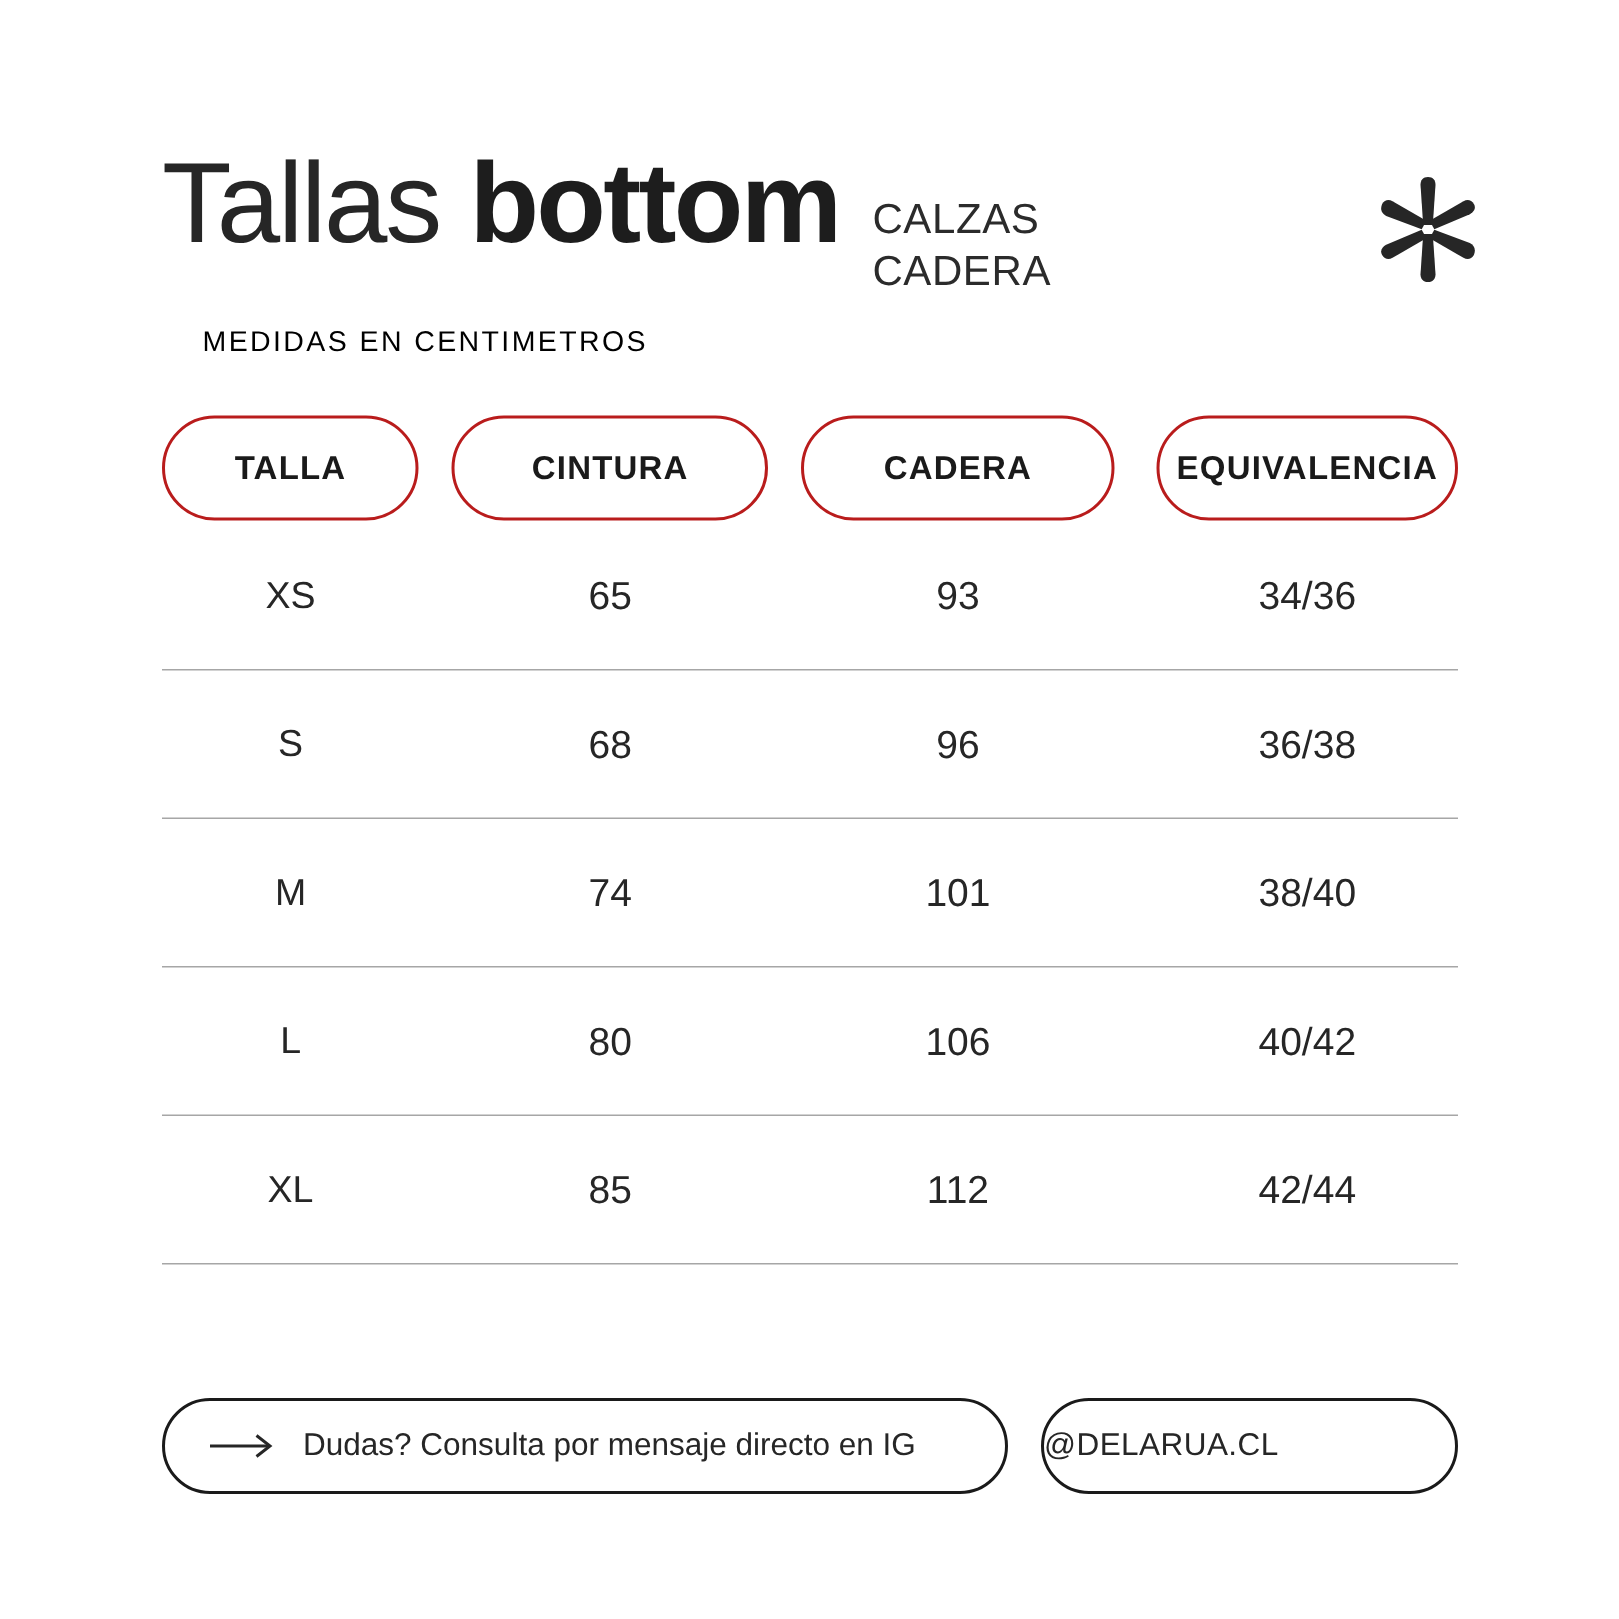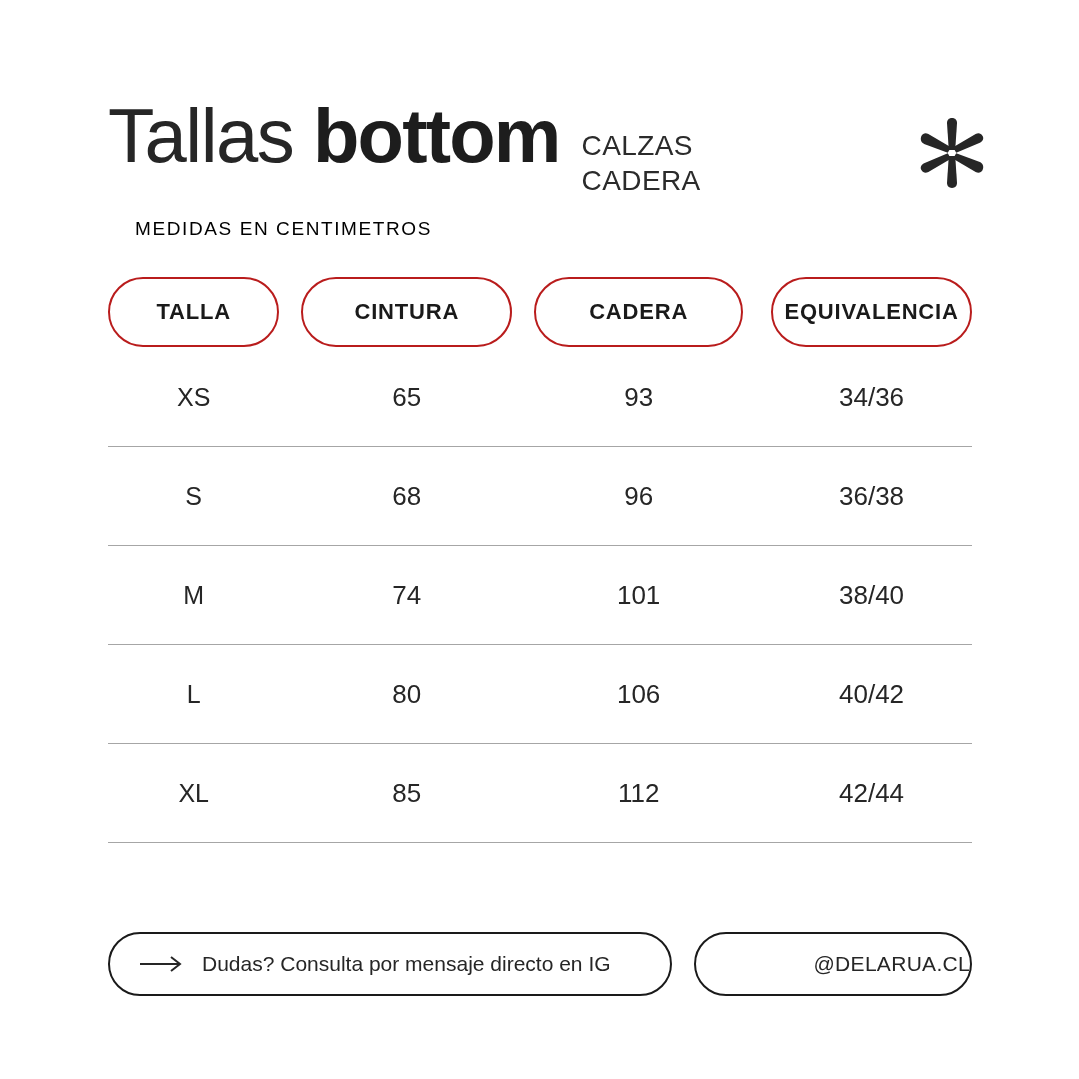--- a/index.html
+++ b/index.html
@@ -194,21 +194,21 @@
   .cta-text {
     font-size: 21px;
     font-weight: 400;
     color: #262626;
     white-space: nowrap;
     text-align: center;
   }
   .handle-pill {
     width: 278px;
     margin-left: 22px;
-    justify-content: flex-end;
+    justify-content: flex-start;
   }
   .handle-text {
     font-size: 21px;
     font-weight: 400;
     letter-spacing: 0.3px;
     color: #262626;
     white-space: nowrap;
   }
 </style>
 </head>

